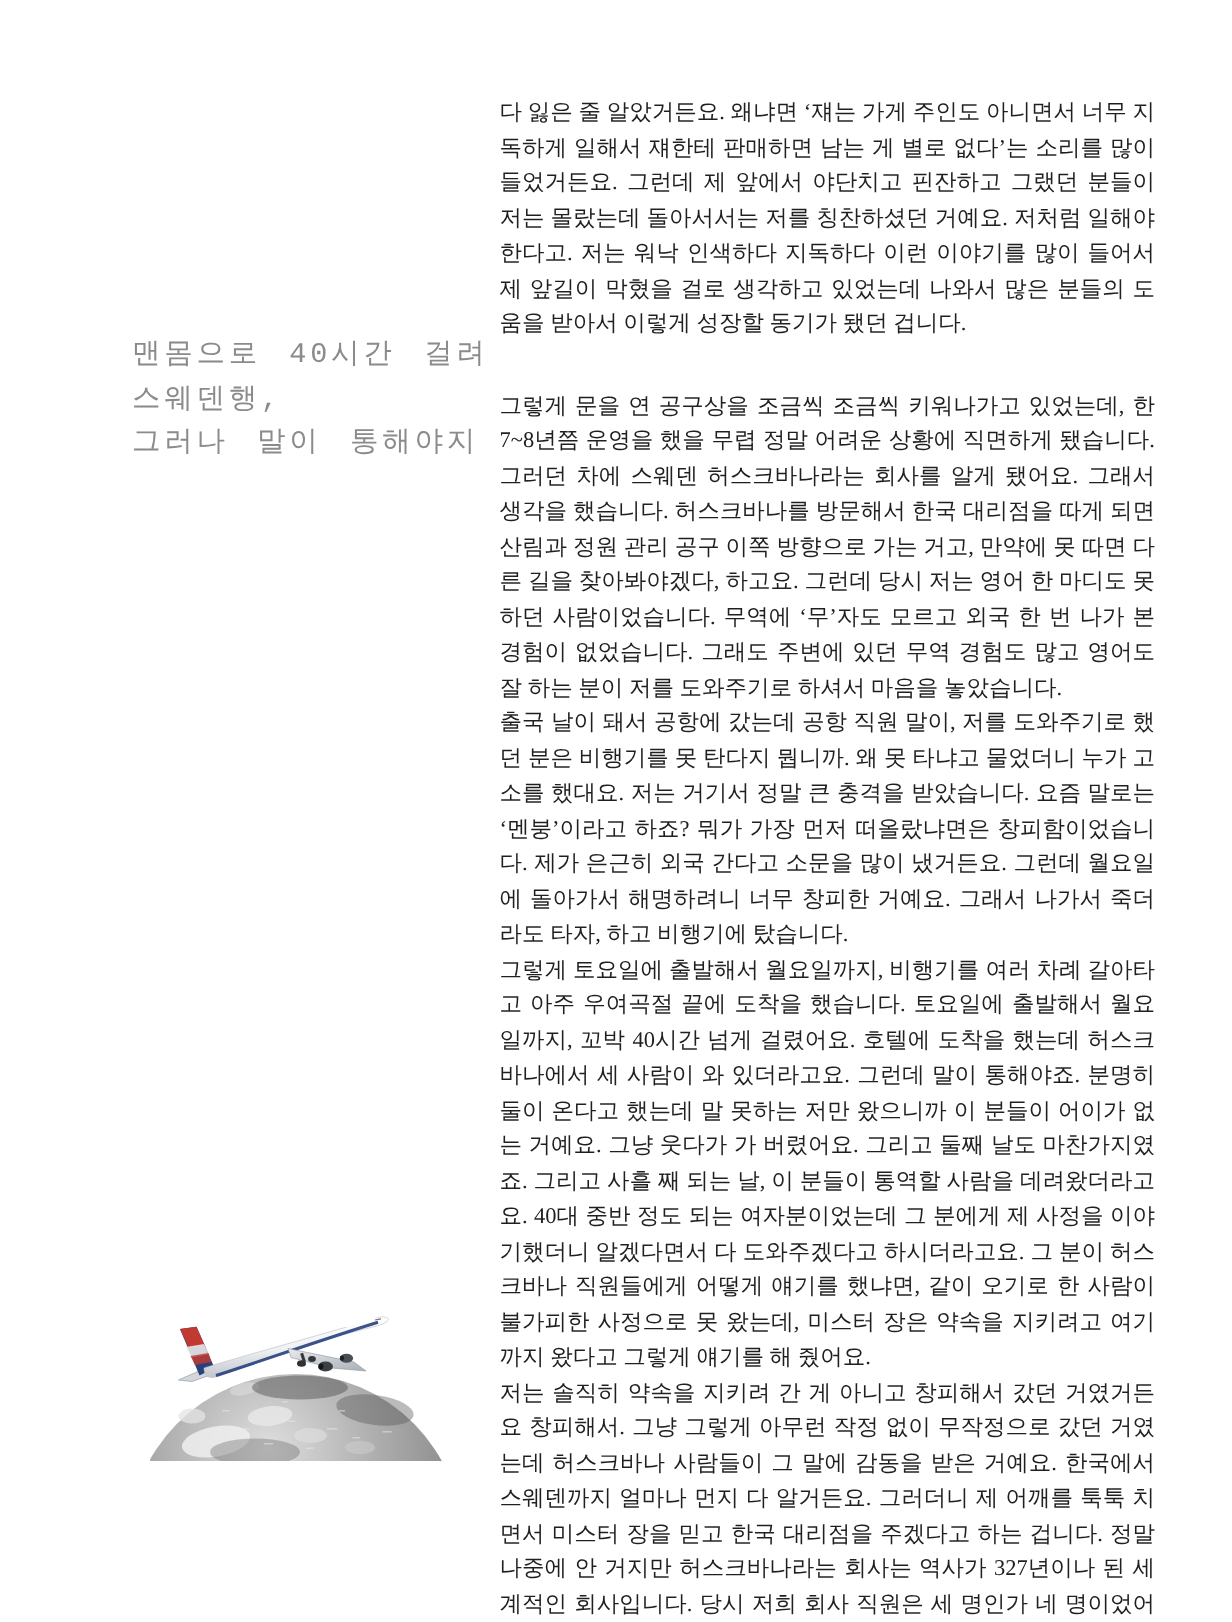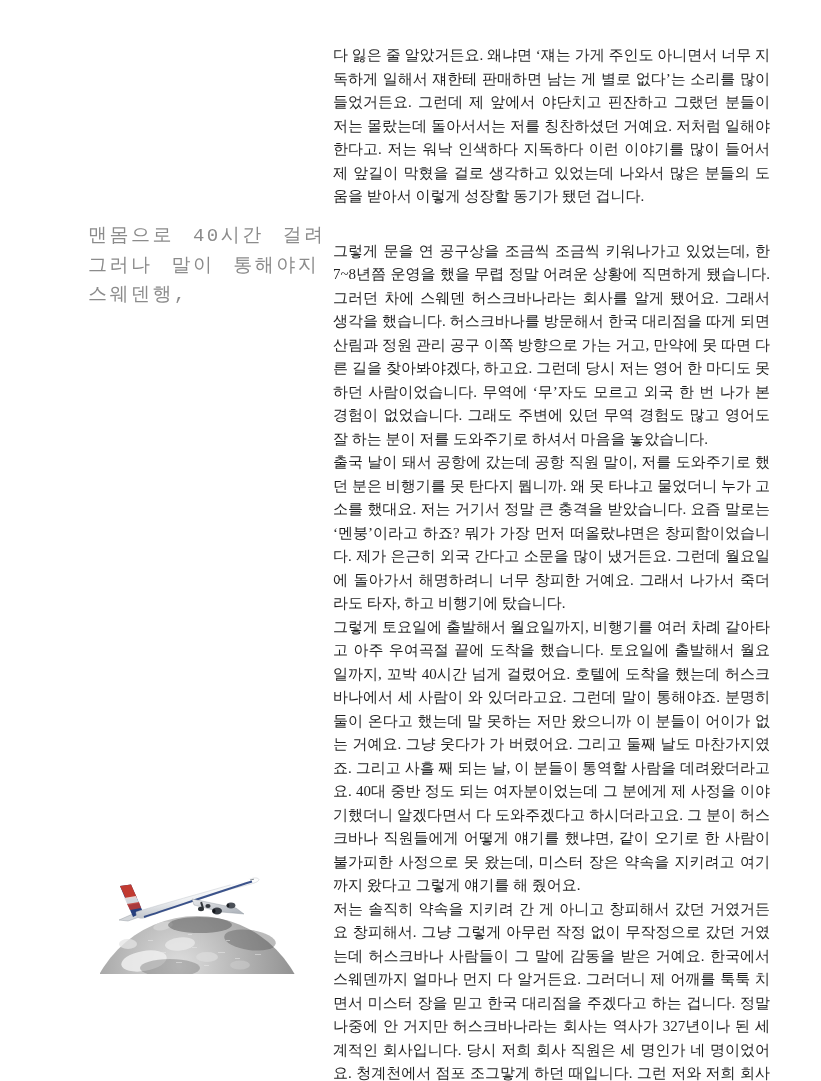--- a/index.html
+++ b/index.html
@@ -37,41 +37,41 @@
     left: 333px;
     top: 44px;
     width: 437px;
     font-family: "Liberation Serif", "DejaVu Serif", serif;
     font-size: 15px;
     line-height: 23.5px;
     color: #1f1f1f;
     text-align: justify;
   }
   .article p { margin: 0; }
-  .article p.gap-below { margin-bottom: 31px; }
+  .article p.gap-below { margin-bottom: 31px; margin-top: 20px; }
 
   
   .photo {
     position: absolute;
     left: 100px;
     top: 868px;
     width: 200px;
     height: 106px;
   }
   .photo svg { display: block; width: 200px; height: 106px; }
 </style>
 </head>
 <body>
 
 <div class="page">
 
   <div class="pull-quote">
     <span class="pq-line">맨몸으로 40시간 걸려</span>
+    <span class="pq-line">스웨덴행,</span>
     <span class="pq-line">그러나 말이 통해야지</span>
-    <span class="pq-line">스웨덴행,</span>
   </div>
 
   <div class="article">
     <p class="gap-below">다 잃은 줄 알았거든요. 왜냐면 ‘쟤는 가게 주인도 아니면서 너무 지독하게 일해서 쟤한테 판매하면 남는 게 별로 없다’는 소리를 많이 들었거든요. 그런데 제 앞에서 야단치고 핀잔하고 그랬던 분들이 저는 몰랐는데 돌아서서는 저를 칭찬하셨던 거예요. 저처럼 일해야 한다고. 저는 워낙 인색하다 지독하다 이런 이야기를 많이 들어서 제 앞길이 막혔을 걸로 생각하고 있었는데 나와서 많은 분들의 도움을 받아서 이렇게 성장할 동기가 됐던 겁니다.</p>
     <p>그렇게 문을 연 공구상을 조금씩 조금씩 키워나가고 있었는데, 한 7~8년쯤 운영을 했을 무렵 정말 어려운 상황에 직면하게 됐습니다. 그러던 차에 스웨덴 허스크바나라는 회사를 알게 됐어요. 그래서 생각을 했습니다. 허스크바나를 방문해서 한국 대리점을 따게 되면 산림과 정원 관리 공구 이쪽 방향으로 가는 거고, 만약에 못 따면 다른 길을 찾아봐야겠다, 하고요. 그런데 당시 저는 영어 한 마디도 못 하던 사람이었습니다. 무역에 ‘무’자도 모르고 외국 한 번 나가 본 경험이 없었습니다. 그래도 주변에 있던 무역 경험도 많고 영어도 잘 하는 분이 저를 도와주기로 하셔서 마음을 놓았습니다.</p>
     <p>출국 날이 돼서 공항에 갔는데 공항 직원 말이, 저를 도와주기로 했던 분은 비행기를 못 탄다지 뭡니까. 왜 못 타냐고 물었더니 누가 고소를 했대요. 저는 거기서 정말 큰 충격을 받았습니다. 요즘 말로는 ‘멘붕’이라고 하죠? 뭐가 가장 먼저 떠올랐냐면은 창피함이었습니다. 제가 은근히 외국 간다고 소문을 많이 냈거든요. 그런데 월요일에 돌아가서 해명하려니 너무 창피한 거예요. 그래서 나가서 죽더라도 타자, 하고 비행기에 탔습니다.</p>
     <p>그렇게 토요일에 출발해서 월요일까지, 비행기를 여러 차례 갈아타고 아주 우여곡절 끝에 도착을 했습니다. 토요일에 출발해서 월요일까지, 꼬박 40시간 넘게 걸렸어요. 호텔에 도착을 했는데 허스크바나에서 세 사람이 와 있더라고요. 그런데 말이 통해야죠. 분명히 둘이 온다고 했는데 말 못하는 저만 왔으니까 이 분들이 어이가 없는 거예요. 그냥 웃다가 가 버렸어요. 그리고 둘째 날도 마찬가지였죠. 그리고 사흘 째 되는 날, 이 분들이 통역할 사람을 데려왔더라고요. 40대 중반 정도 되는 여자분이었는데 그 분에게 제 사정을 이야기했더니 알겠다면서 다 도와주겠다고 하시더라고요. 그 분이 허스크바나 직원들에게 어떻게 얘기를 했냐면, 같이 오기로 한 사람이 불가피한 사정으로 못 왔는데, 미스터 장은 약속을 지키려고 여기까지 왔다고 그렇게 얘기를 해 줬어요.</p>
     <p>저는 솔직히 약속을 지키려 간 게 아니고 창피해서 갔던 거였거든요 창피해서. 그냥 그렇게 아무런 작정 없이 무작정으로 갔던 거였는데 허스크바나 사람들이 그 말에 감동을 받은 거예요. 한국에서 스웨덴까지 얼마나 먼지 다 알거든요. 그러더니 제 어깨를 툭툭 치면서 미스터 장을 믿고 한국 대리점을 주겠다고 하는 겁니다. 정말 나중에 안 거지만 허스크바나라는 회사는 역사가 327년이나 된 세계적인 회사입니다. 당시 저희 회사 직원은 세 명인가 네 명이었어요. 청계천에서 점포 조그맣게 하던 때입니다. 그런 저와 저희 회사에 한국 대리점을 준다는 건 정말 말이 안 되는 상황이었다는 걸 나중에서야 알게 되었습니다. 스웨덴까지 무작정 찾아간 그 날부터 지금까지 31년 동안 거래를 하고 있습니다.</p>
 
   </div>

